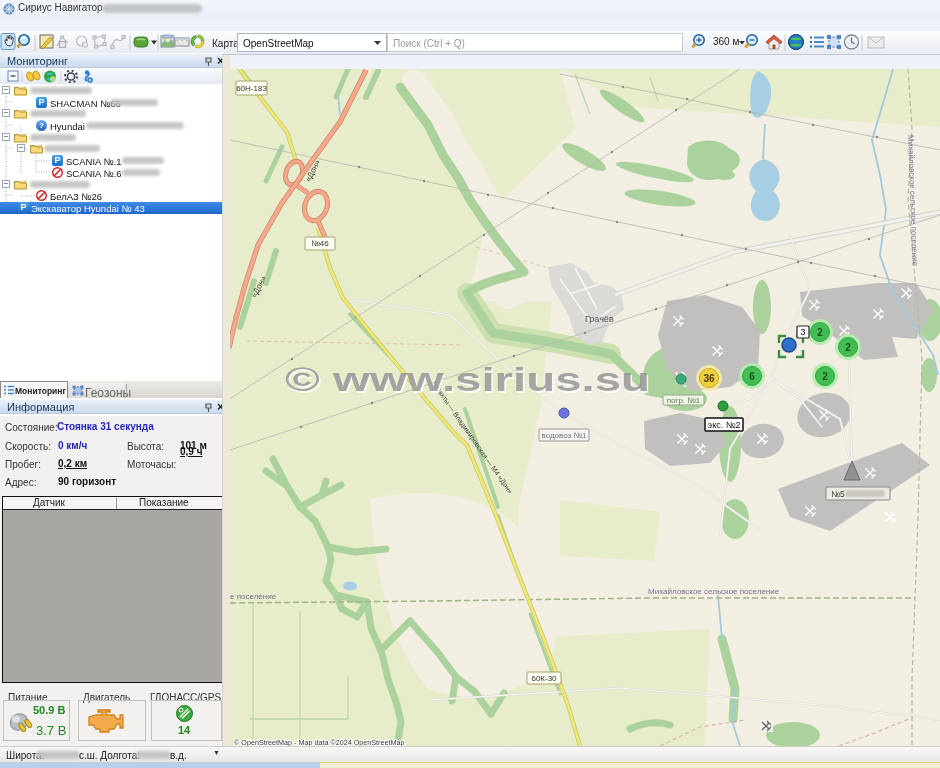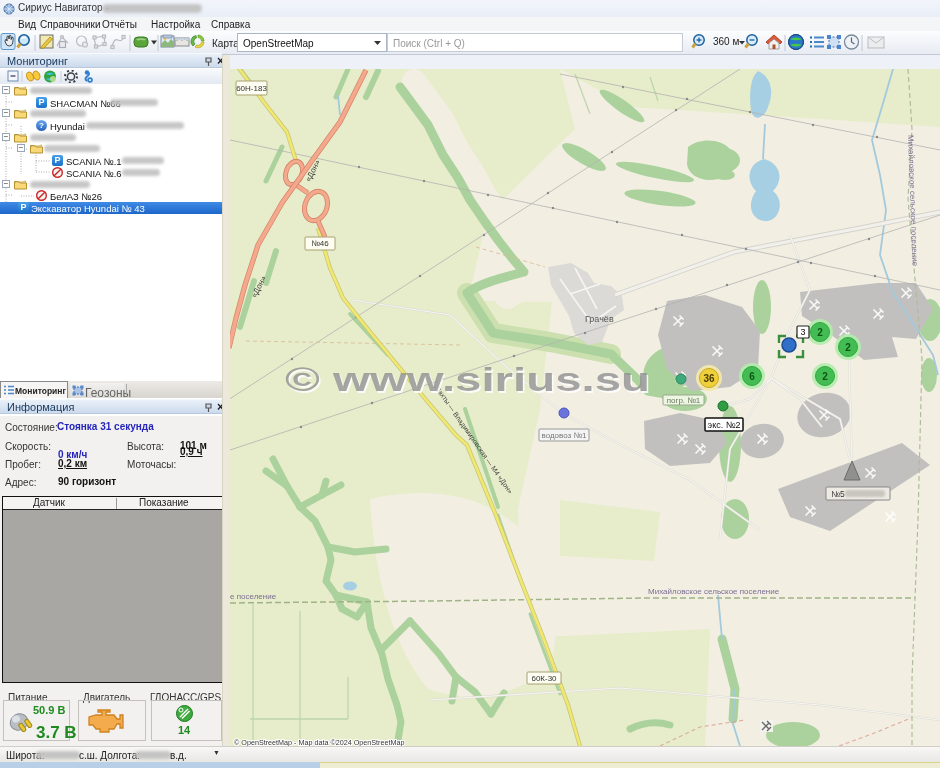--- a/index.html
+++ b/index.html
@@ -42,27 +42,20 @@
 <div id="app">
 <div id="titlebar" class="abs">
       <svg class="abs" style="left:3px;top:3px" width="12" height="12">
         <circle cx="6" cy="6" r="5" fill="#7da7d8"></circle>
         <circle cx="6" cy="6" r="5" fill="none" stroke="#4a6fa0"></circle>
         <path d="M1,6h10M6,1v10M2.5,2.5q3.5,3 7,7M2.5,9.5q3.5,-3 7,-7" stroke="#e8f0fa" stroke-width=".8" fill="none"></path>
       </svg>
 <span class="abs" style="left:18px;top:2px">Сириус Навигатор -</span>
       <span class="smudge" style="left:102px;top:4px;width:100px;height:9px"></span>
     </div>
-<div id="menubar" class="abs">
-      <span class="mi" style="left:18px">Вид</span>
-      <span class="mi" style="left:40px">Справочники</span>
-      <span class="mi" style="left:102px">Отчёты</span>
-      <span class="mi" style="left:151px">Настройка</span>
-      <span class="mi" style="left:211px">Справка</span>
-    </div>
 <div id="toolbar" class="abs">
       <svg class="abs" style="left:0;top:0" width="210" height="24">
 <rect x="1" y="2.5" width="14" height="16" rx="2" fill="#cfe6fa" stroke="#5a96cc"></rect>
 <g transform="translate(3,4)">
           <path d="M2,7 q0,-3 1.5,-3 l.5,2 l0,-4 q0,-1.5 1.5,-1 l.5,3 l.5,-3.5 q1.5,-.5 1.5,1 l.2,3 l.8,-2.5 q1.5,0 1.2,2 l-.5,4 q-.5,3 -3.5,3 q-3,0 -4,-4z" fill="#e8edf4" stroke="#333" stroke-width=".9"></path>
         </g>
 <g transform="translate(17,3)">
           <circle cx="7" cy="6" r="5.2" fill="#cfe8f8" stroke="#1a5f9e" stroke-width="1.6"></circle>
           <path d="M3.5,9.5 L0.5,13.5" stroke="#caa23c" stroke-width="3"></path>
           <path d="M4.5,4.5 q2,-2 4.5,-.5" stroke="#fff" stroke-width="1.3" fill="none"></path>
@@ -315,21 +308,21 @@
         <span class="t">Информация</span>
 <svg class="abs" style="left:204px;top:3px" width="9" height="10">
           <path d="M2,1h5v4h-5zM4.5,5v4" stroke="#555" fill="#cdd8e6" stroke-width="1.2"></path>
         </svg>
 <span class="px" style="left:217px">×</span>
       </div>
 <div class="abs" style="left:0;top:361px;width:222px;height:330px;background:#f2f1ef">
 <span class="lbl" style="left:5px;top:6px">Состояние:</span>
         <span class="bval" style="left:57px;top:5px">Стоянка 31 секунда</span>
 <span class="lbl" style="left:5px;top:25px">Скорость:</span>
-        <span class="bval" style="left:58px;top:33px">0 км/ч</span>
+        <span class="bval" style="left:58px;top:24px">0 км/ч</span>
 <span class="lbl" style="left:127px;top:25px">Высота:</span>
         <span class="val" style="left:180px;top:24px">101 м</span>
 <span class="lbl" style="left:5px;top:43px">Пробег:</span>
         <span class="uval" style="left:58px;top:42px">0,2 км</span>
 <span class="lbl" style="left:127px;top:43px">Моточасы:</span>
         <span class="uval" style="left:180px;top:30px">0,9 ч</span>
 <span class="lbl" style="left:5px;top:61px">Адрес:</span>
         <span class="val" style="left:58px;top:60px">90 горизонт</span>
 <div class="abs" style="left:2px;top:80px;width:223px;height:187px;border:1px solid #111;background:#a9a7a4">
 <div class="abs" style="left:0;top:0;width:221px;height:13px;background:#f4f3f1;border-bottom:1px solid #222;font-size:10px;color:#222">
@@ -340,21 +333,21 @@
         </div>
 <div class="lbl" style="left:8px;top:276px">Питание</div>
         <div class="abs" style="left:3px;top:284px;width:67px;height:41px;border:1px solid #c4c1ba"></div>
 <svg class="abs" style="left:7px;top:293px" width="26" height="28">
           <ellipse cx="12" cy="13" rx="9" ry="8" fill="#b9bec4" stroke="#8a9098" transform="rotate(-30 12 13)"></ellipse>
           <ellipse cx="9" cy="10" rx="4" ry="3.5" fill="#dde1e5" transform="rotate(-30 9 10)"></ellipse>
           <rect x="13" y="14" width="4" height="9" rx="2" fill="#e8c832" stroke="#a08818" transform="rotate(-35 15 18)"></rect>
           <rect x="19" y="10" width="4" height="9" rx="2" fill="#e8c832" stroke="#a08818" transform="rotate(-35 21 14)"></rect>
         </svg>
 <span class="abs" style="left:33px;top:288px;font-size:11px;font-weight:bold;color:#1e8a1e">50.9 В</span>
-<span class="abs" style="left:36px;top:307px;font-size:17px;font-weight:bold;color:#1e8a1e">3.7 В</span>
+<span class="abs" style="left:36px;top:307px;font-size:13px;font-weight:normal;color:#1e8a1e">3.7 В</span>
 <div class="lbl" style="left:83px;top:276px">Двигатель</div>
         <div class="abs" style="left:78px;top:284px;width:68px;height:41px;border:1px solid #c4c1ba"></div>
 <svg class="abs" style="left:86px;top:291px" width="40" height="30">
           <g fill="#f3ab4e" stroke="#d0821e" stroke-width="1.3">
             <path d="M10,8 h6 v-3 h-4 v-2 h12 v2 h-4 v3 h8 l3,4 h3 v-4 h3 v13 h-3 v-4 h-3 l-3,5 h-5 v3 h-9 v-3 h-4 l-3,-4 h-4 v-8 z"></path>
           </g>
         </svg>
 <div class="lbl" style="left:150px;top:276px">ГЛОНАСС/GPS</div>
         <div class="abs" style="left:151px;top:284px;width:71px;height:41px;border:1px solid #c4c1ba"></div>
 <svg class="abs" style="left:176px;top:289px" width="17" height="17">

